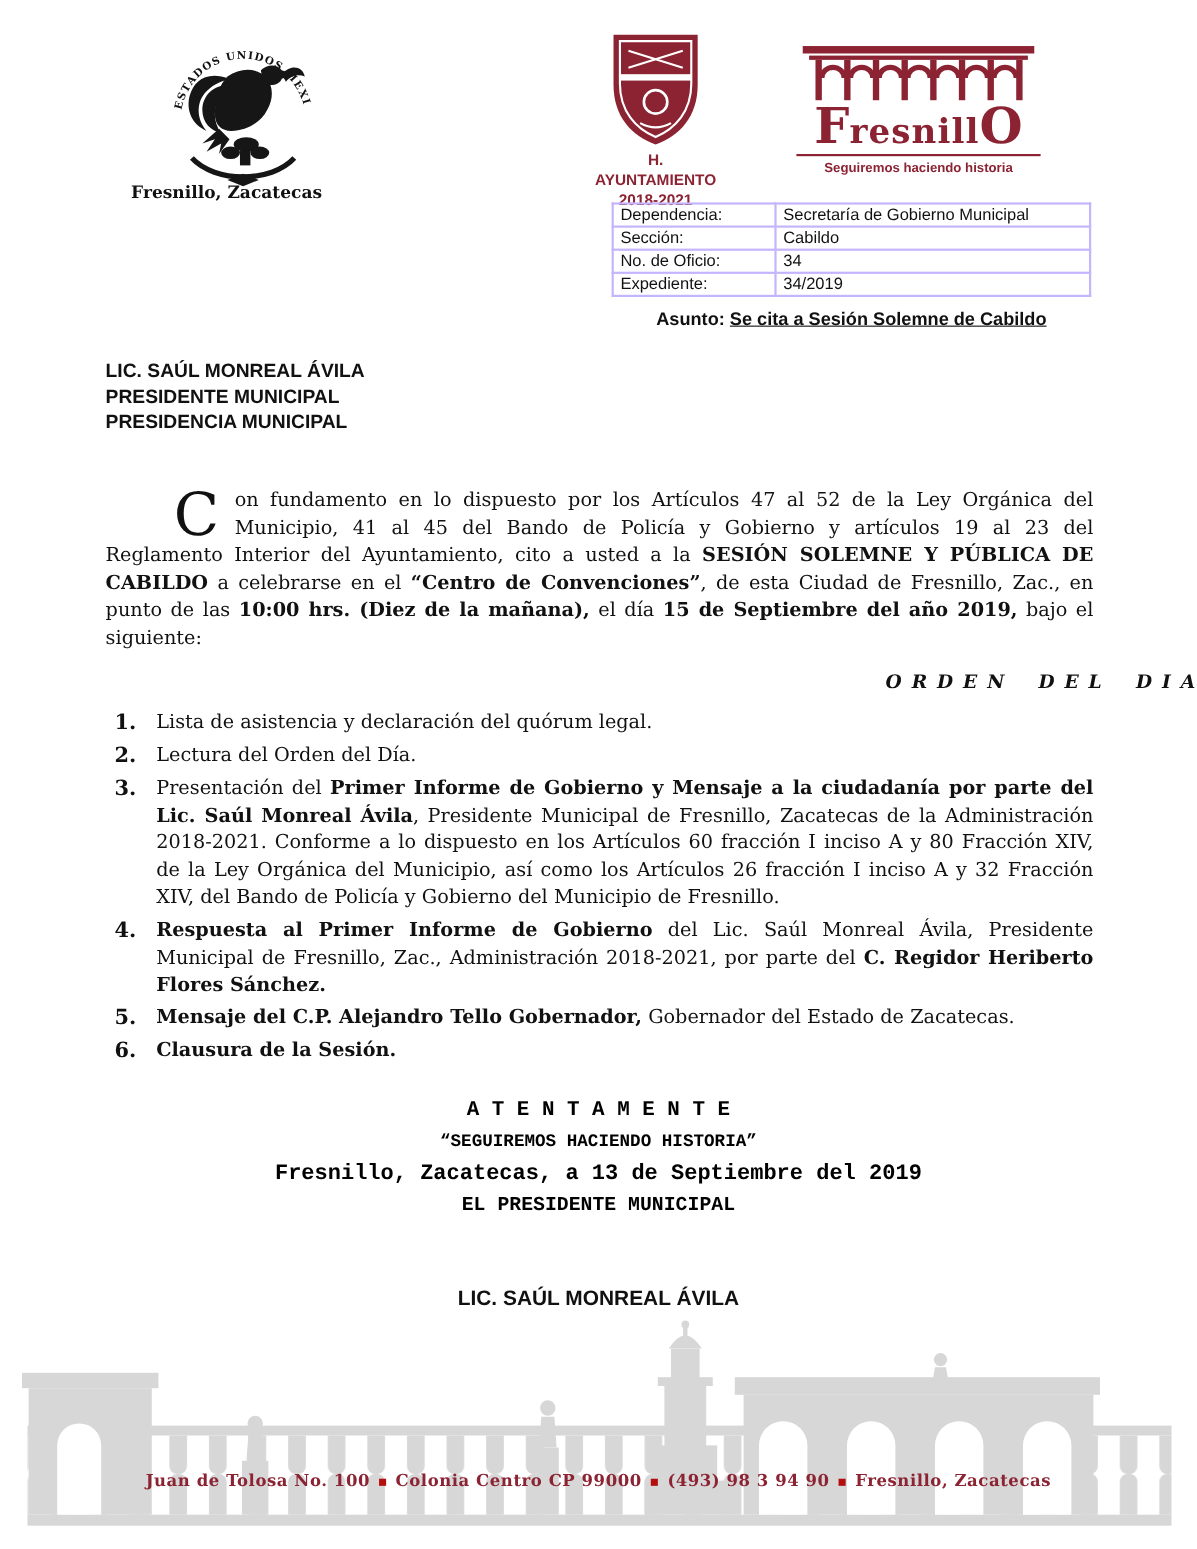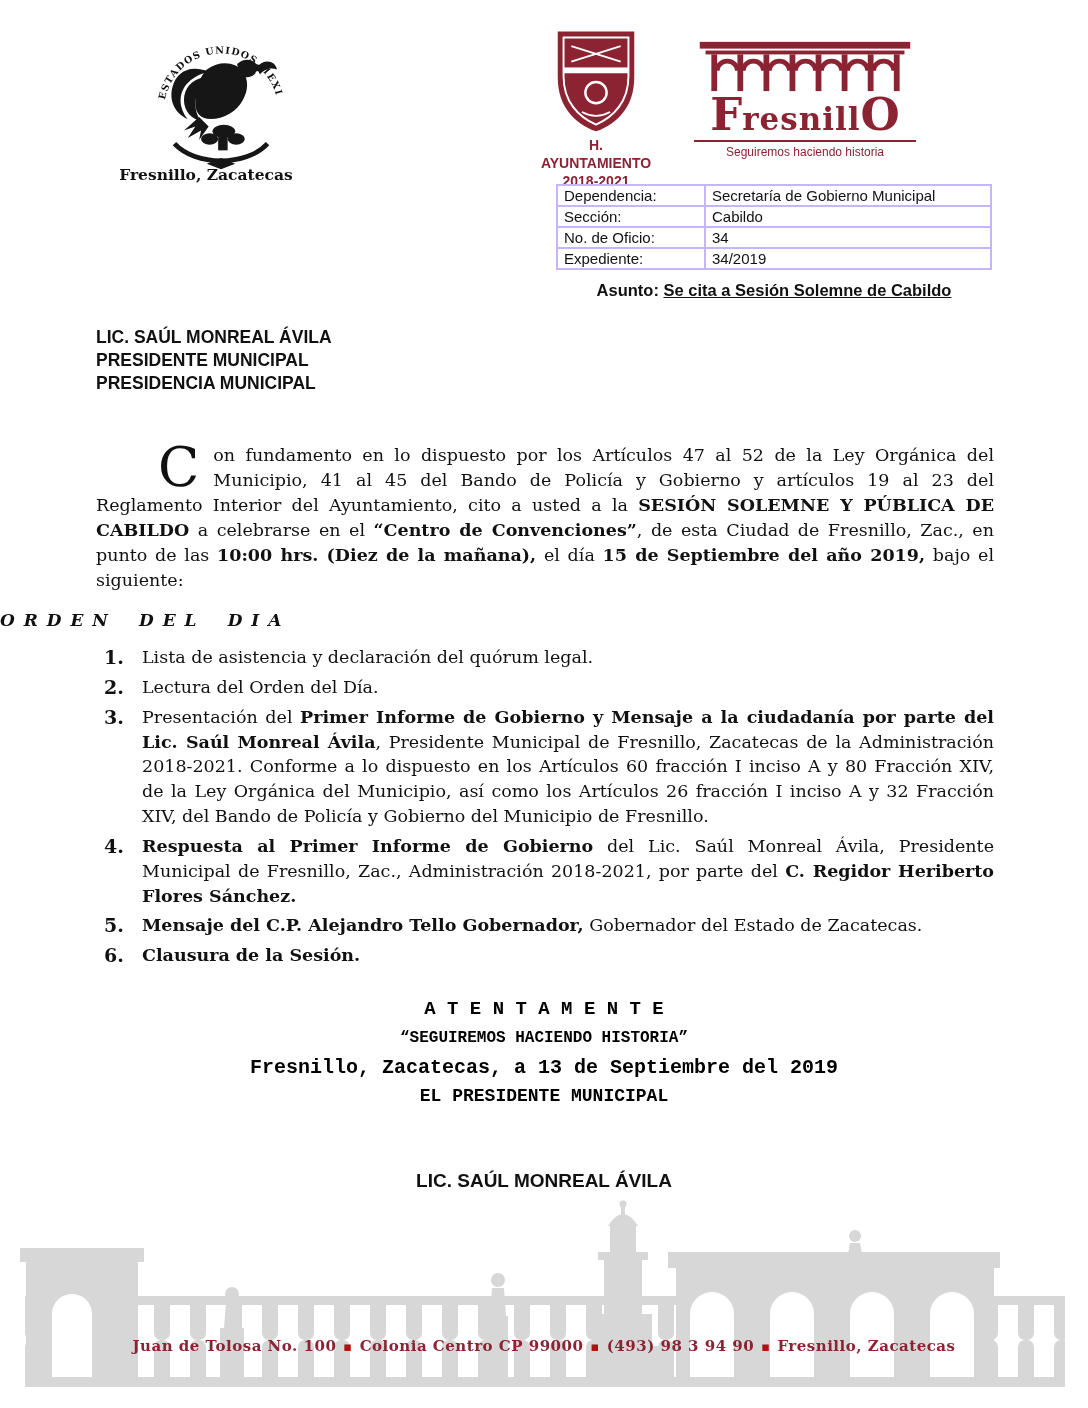--- a/index.html
+++ b/index.html
@@ -16,27 +16,27 @@
   .org-lines {
     position:absolute; left:56px; top:164px; width:300px; text-align:center;
     font-weight:bold; font-size:15.5px; line-height:1.4;
   }
   .seal-block { position:absolute; left:540px; top:26px; width:112px; text-align:center; }
   .seal-svg { width:92px; height:110px; display:block; margin:0 auto; }
   .seal-caption {
     margin-top:0; color:var(--brand); font-weight:bold; font-size:14px;
     line-height:1.3; font-family:"Liberation Sans", sans-serif;
   }
-  .logo-block { position:absolute; left:684px; top:38px; width:242px; text-align:center; color:var(--brand); }
+  .logo-block { position:absolute; left:714px; top:38px; width:242px; text-align:center; color:var(--brand); }
   .logo-arches { width:232px; height:56px; display:block; margin:0 auto; }
   .logo-word { font-weight:bold; line-height:0.95; white-space:nowrap; }
   .logo-word .big { font-size:45px; }
   .logo-word .mid { font-size:31px; letter-spacing:1px; }
   .logo-rule { height:2.5px; background:var(--brand); margin:3px 10px 3px 10px; }
-  .logo-tag { font-size:12px; font-weight:normal; font-family:"Liberation Sans", sans-serif; }
+  .logo-tag { font-size:12px; font-weight:bold; font-family:"Liberation Sans", sans-serif; }
 
   
   .info-table {
     position:absolute; left:556px; top:184px; width:436px;
     border-collapse:collapse; font-family:"Liberation Sans", sans-serif; font-size:15px;
   }
   .info-table td { border:2px solid #c4b5fd; padding:0 6px; height:21px; }
   .info-table td.lbl { width:148px; }
   .asunto {
     position:absolute; left:552px; top:281px; width:444px; text-align:center;
@@ -52,21 +52,21 @@
   }
 
   
   .body-par {
     position:absolute; left:96px; top:443px; width:898px;
     font-size:17.5px; line-height:1.43; text-align:justify;
   }
   .dropcap { float:left; font-size:54px; line-height:44px; margin:3px 14px 0 62px; }
 
   .orden-title {
-    position:absolute; left:0; width:100%; top:610px; text-align:left;
+    position:absolute; left:0; width:100%; top:610px; text-align:right;
     font-weight:bold; font-style:italic; font-size:17px; letter-spacing:1.5px; white-space:pre;
   }
   .orden { position:absolute; left:104px; top:645px; width:890px; }
   .item { display:flex; margin-bottom:5px; }
   .item .num { flex:none; width:38px; font-weight:bold; font-size:19px; line-height:1.3; }
   .item .txt { flex:1; text-align:justify; font-size:17.5px; line-height:1.42; }
 
   
   .closing {
     position:absolute; left:0; width:100%; top:998px; text-align:center;

